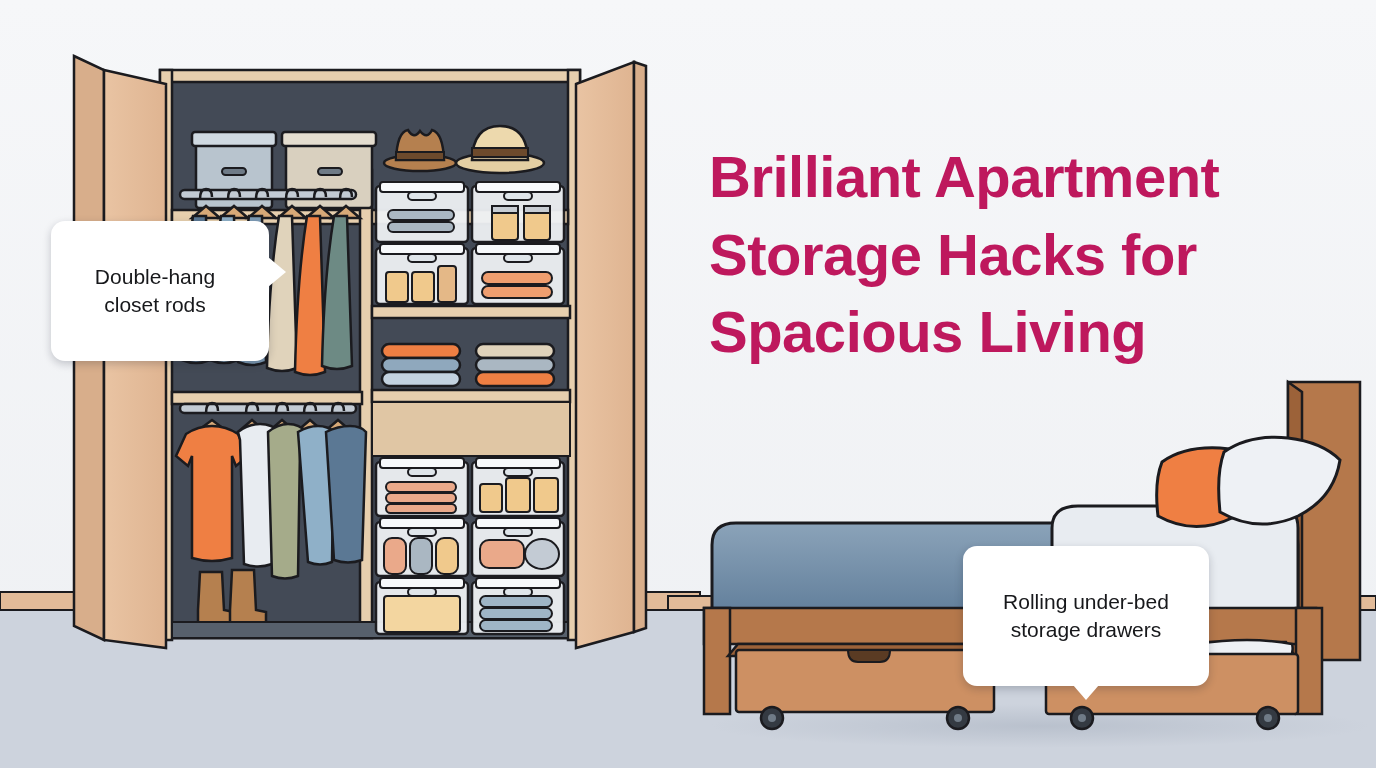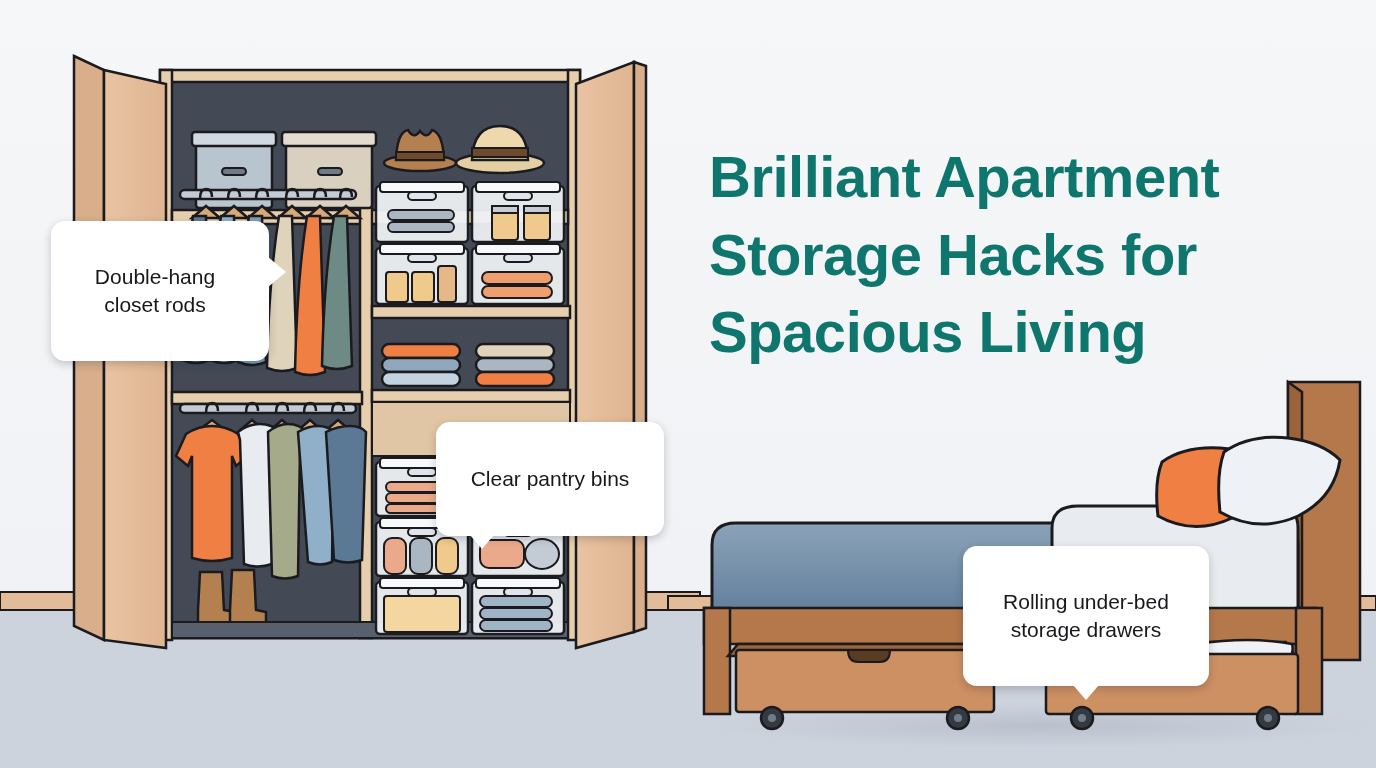--- a/index.html
+++ b/index.html
@@ -26,21 +26,21 @@
   }
   .headline {
     position: absolute;
     left: 709px;
     top: 138px;
     width: 620px;
     font-size: 58px;
     font-weight: bold;
     line-height: 1.34;
     letter-spacing: -0.5px;
-    color: #0f766e;
+    color: #be185d;
     white-space: pre-line;
   }
   .callout {
     position: absolute;
     background: #ffffff;
     border-radius: 14px;
     box-shadow: 0 3px 9px rgba(20,25,40,0.22);
     color: #17181b;
     font-size: 21px;
     line-height: 1.36;
@@ -363,24 +363,20 @@
   <div class="headline">Brilliant Apartment
 Storage Hacks for
 Spacious Living</div>
 
   <div class="callout" id="callout-closet-rods">
     <span>Double-hang
 closet rods</span>
     <span class="tail"></span>
   </div>
 
-  <div class="callout" id="callout-pantry-bins">
-    <span>Clear pantry bins</span>
-    <span class="tail"></span>
-  </div>
 
   <div class="callout" id="callout-underbed">
     <span>Rolling under-bed
 storage drawers</span>
     <span class="tail"></span>
   </div>
 
 </div>
 
 </body></html>

